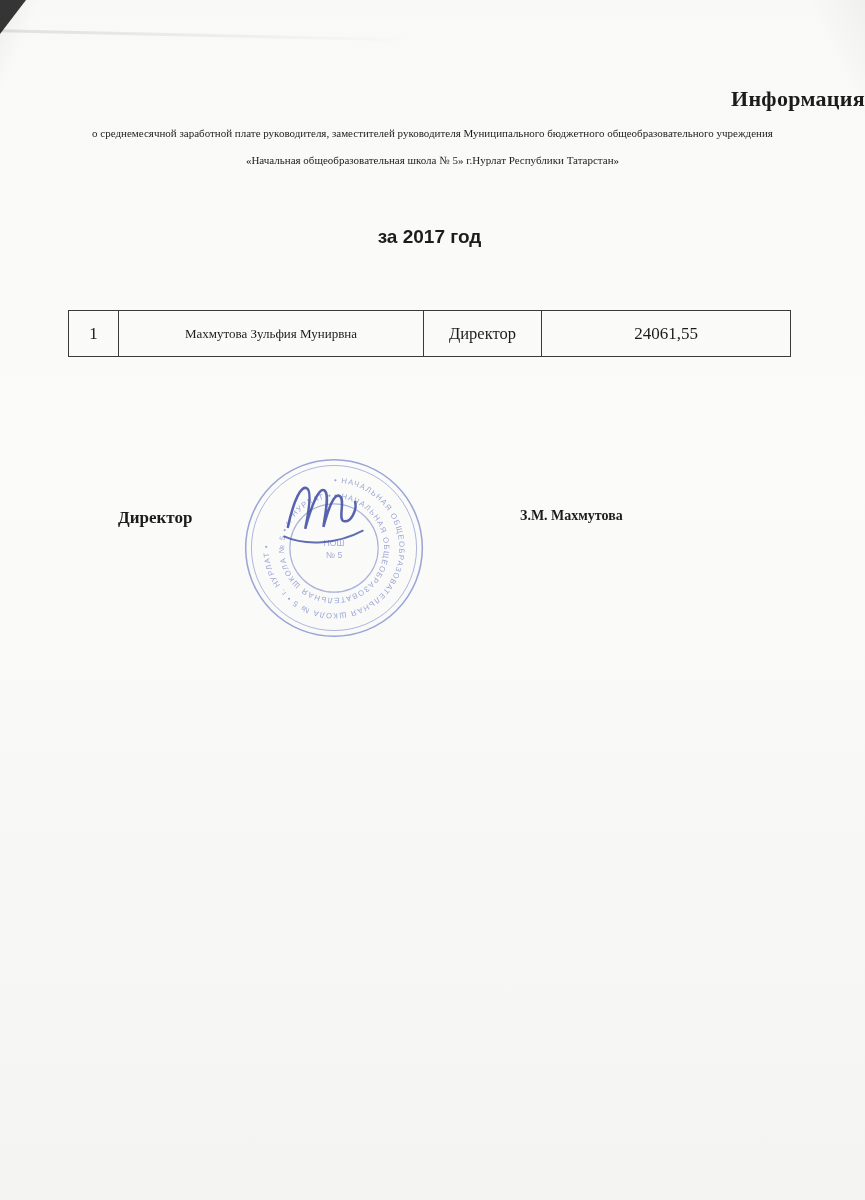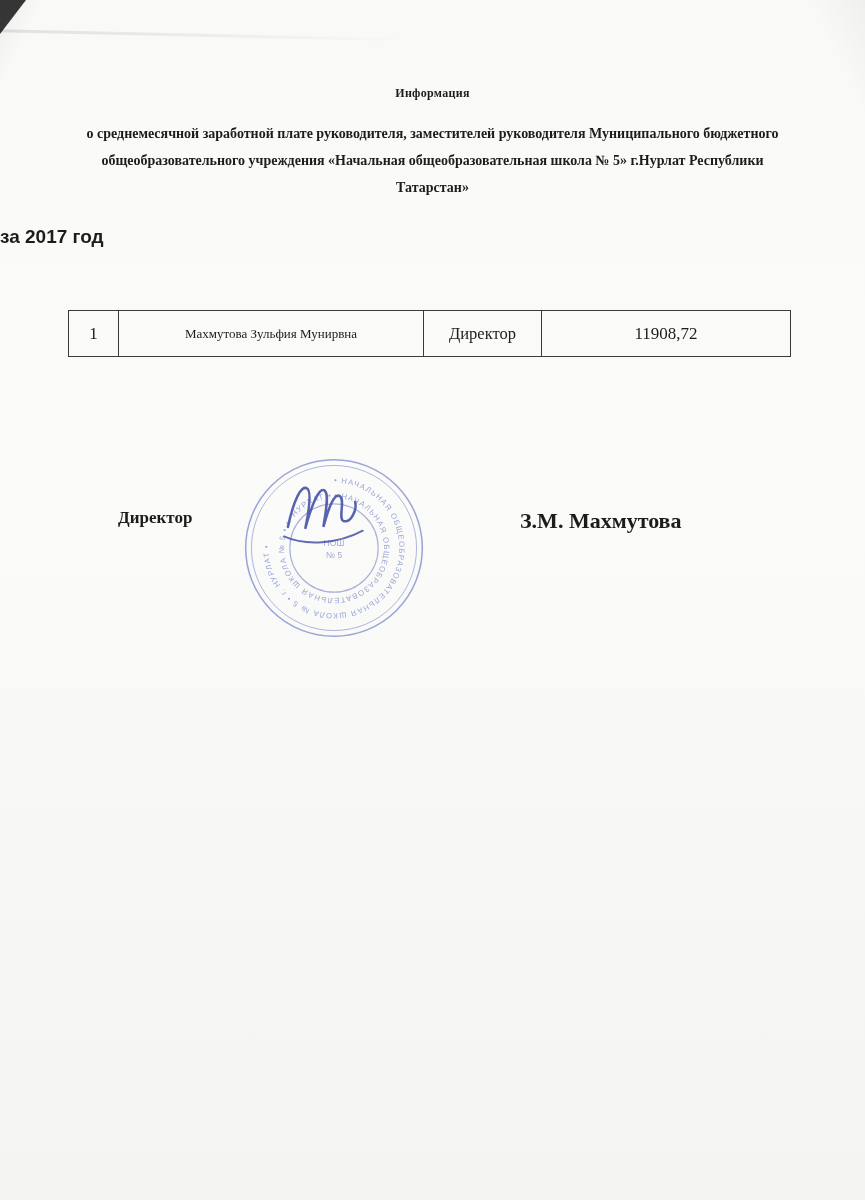--- a/index.html
+++ b/index.html
@@ -23,30 +23,30 @@
     border-top:34px solid rgba(20,20,20,0.85);
     border-right:26px solid transparent;
   }
   .crease{
     position:absolute;left:0;top:34px;width:420px;height:3px;
     background:linear-gradient(90deg, rgba(0,0,0,0.10), rgba(0,0,0,0));
     transform:rotate(1.3deg);
   }
   .title{
     position:absolute;top:86px;left:0;right:0;
-    text-align:center;font-weight:bold;font-size:12px;
+    text-align:right;font-weight:bold;font-size:22px;
     letter-spacing:.3px;
   }
   .subtitle{
     position:absolute;top:120px;left:72px;right:72px;
-    text-align:center;font-weight:bold;font-size:14px;line-height:27px;
+    text-align:center;font-weight:normal;font-size:11px;line-height:27px;
   }
   .period{
     position:absolute;top:226px;left:0;right:6px;
-    font-weight:bold;font-size:19px;
+    text-align:center;font-weight:bold;font-size:19px;
     font-family:"Liberation Sans", sans-serif;
   }
   table.salary{
     position:absolute;left:68px;top:310px;width:722px;
     border-collapse:collapse;table-layout:fixed;
   }
   table.salary th, table.salary td{
     border:1.5px solid #3a3a3a;
     text-align:center;vertical-align:middle;
     padding:4px 6px;
@@ -62,21 +62,21 @@
   td.cell-num{font-size:17px;}
   td.cell-name{font-size:13px;}
   td.cell-pos{font-size:16.5px;}
   td.cell-sal{font-size:17px;}
   .sig-label{
     position:absolute;top:508px;left:118px;
     font-weight:bold;font-size:17px;
   }
   .sig-name{
     position:absolute;top:508px;left:520px;
-    font-weight:bold;font-size:22px;
+    font-weight:bold;font-size:14px;
   }
   .stamp{
     position:absolute;left:238px;top:452px;width:192px;height:192px;
     opacity:0.92;
   }
   .stamp svg{display:block;width:100%;height:100%;}
   .ring-text{
     font-family:"Liberation Sans", sans-serif;
     font-size:8px;letter-spacing:1.2px;
     fill:#5b6cc0;opacity:0.65;
@@ -106,21 +106,21 @@
       <col class="c-num">
         <col class="c-name">
         <col class="c-pos">
         <col class="c-sal">
     </colgroup>
     <tbody>
     <tr class="row">
       <td class="cell-num">1</td>
       <td class="cell-name">Махмутова Зульфия Мунирвна</td>
       <td class="cell-pos">Директор</td>
-      <td class="cell-sal">11908,72</td>
+      <td class="cell-sal">24061,55</td>
     </tr>
   </tbody>
     </table>
 
   <div class="sig-label">Директор</div>
   <div class="sig-name">З.М. Махмутова</div>
 
   <div class="stamp">
     <svg viewBox="0 0 200 200" xmlns="http://www.w3.org/2000/svg">
       <defs>

